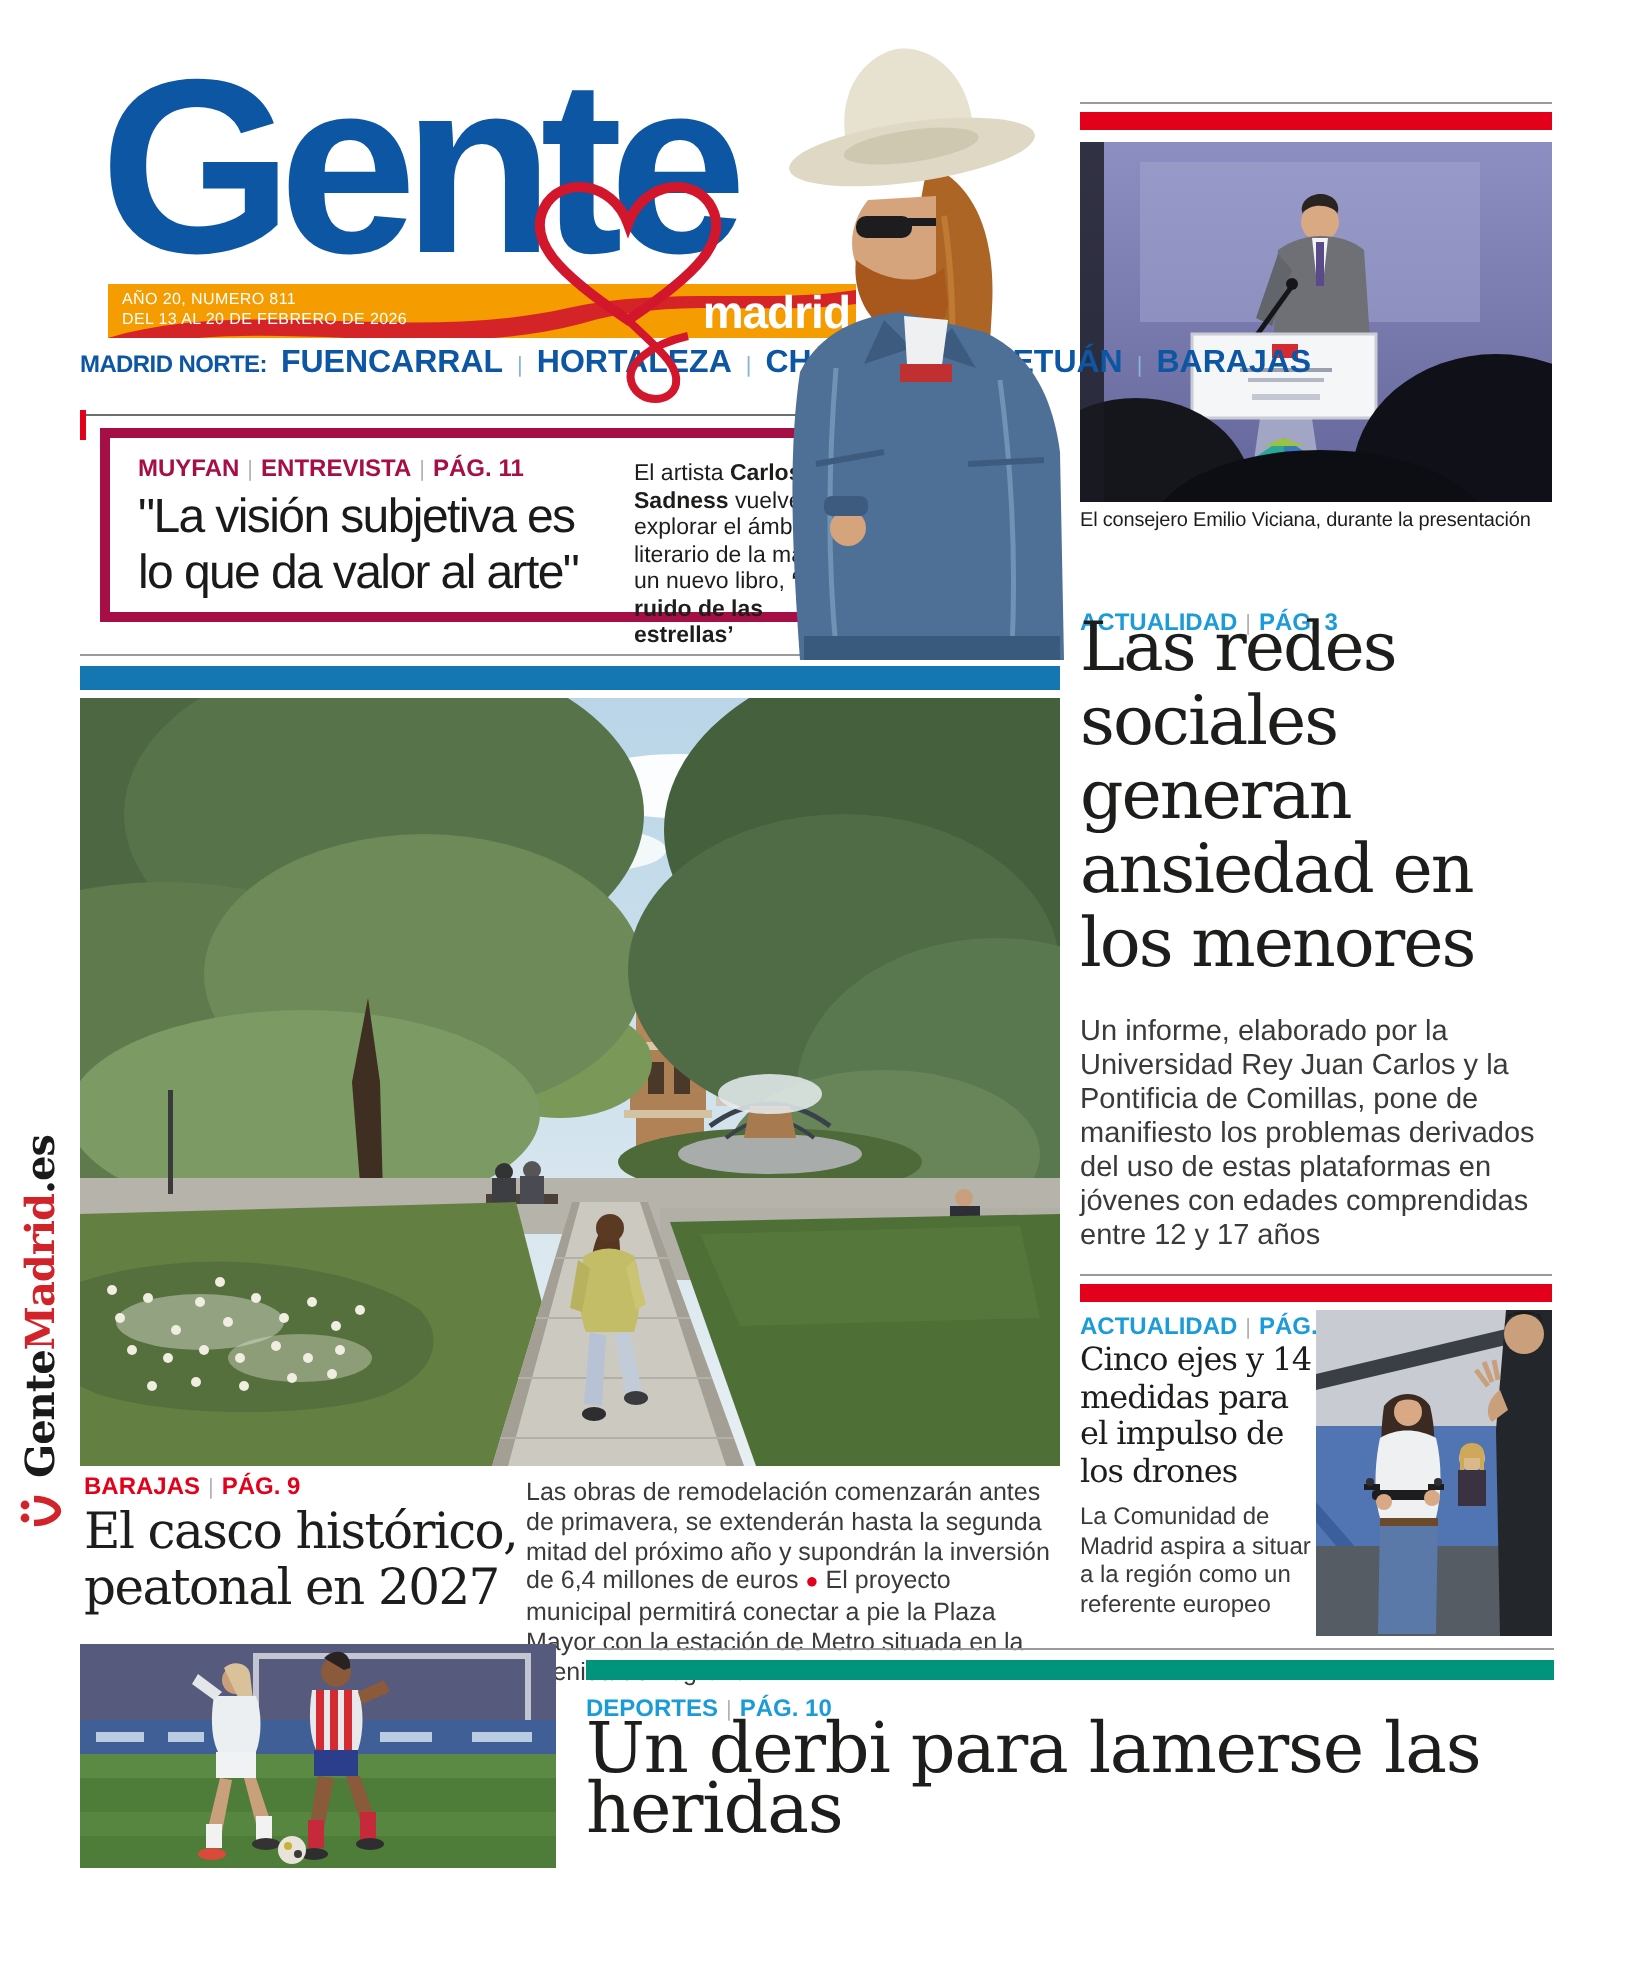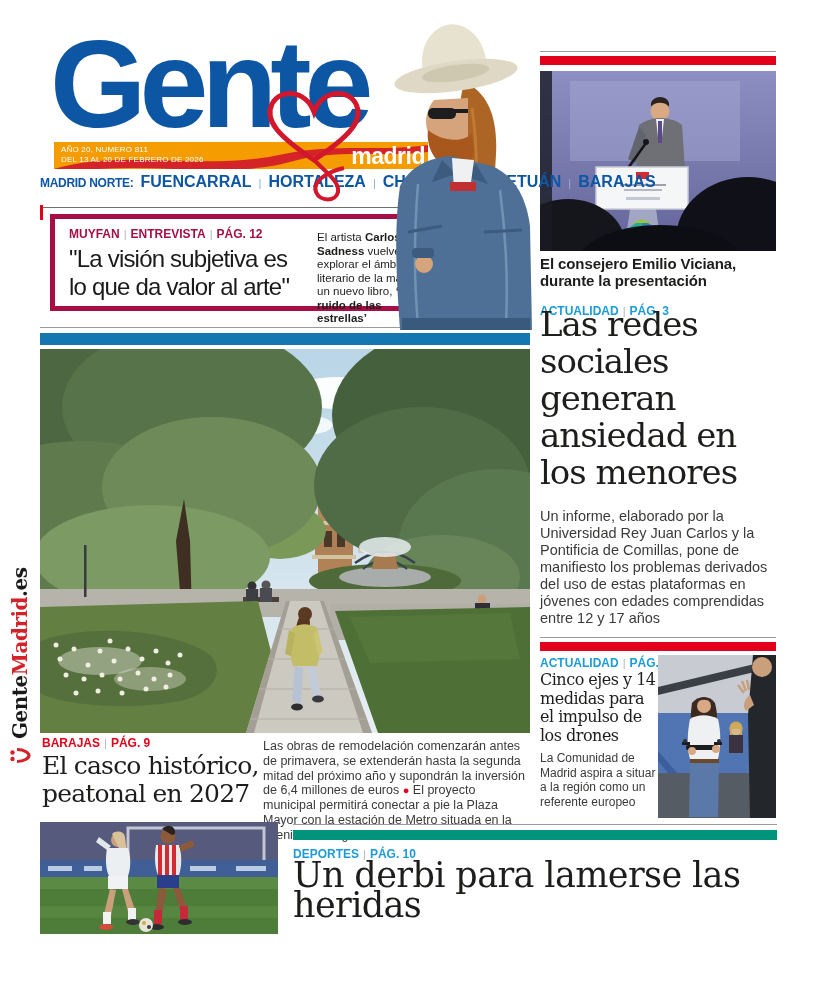--- a/index.html
+++ b/index.html
@@ -78,22 +78,22 @@
   .bar-teal{left:293px;top:830px;width:484px;height:10px;background:var(--c-teal)}
   .dep-kicker{left:293px;top:847px;color:var(--c-kblue)}
   .dep-head{position:absolute;left:293px;top:860px;width:486px;font-size:35px;
     line-height:30px;letter-spacing:-.6px}
   .dep-body{position:absolute;left:293px;top:899px;width:484px;font-size:13.5px;line-height:17px}
 
   
   .line-r1{left:540px;top:51px;width:236px;background:#9a9a9a}
   .bar-red1{left:540px;top:56px;width:236px;height:9px;background:var(--c-red)}
   .podium{position:absolute;left:540px;top:71px;width:236px;height:180px}
-  .podium-caption{position:absolute;left:540px;top:255px;width:236px;font-size:15px;
-    font-weight:700;letter-spacing:-.1px;color:var(--c-text)}
+  .podium-caption{position:absolute;left:540px;top:255px;width:236px;font-size:10px;
+    font-weight:400;letter-spacing:-.1px;color:var(--c-text)}
   .redes-kicker{left:540px;top:304px;color:var(--c-kblue)}
   .redes-head{position:absolute;left:540px;top:306px;width:238px;font-size:34px;
     line-height:37px;letter-spacing:-1px}
   .redes-body{position:absolute;left:540px;top:508px;width:236px;font-size:14.5px;line-height:17px}
   .line-r2{left:540px;top:637px;width:236px;background:#9a9a9a}
   .bar-red2{left:540px;top:642px;width:236px;height:9px;background:var(--c-red)}
   .drones-kicker{left:540px;top:656px;color:var(--c-kblue)}
   .drones-head{position:absolute;left:540px;top:671px;width:122px;font-size:16px;
     line-height:18.5px;letter-spacing:-.5px}
   .drones-body{position:absolute;left:540px;top:751px;width:122px;font-size:12px;line-height:14.5px}
@@ -167,21 +167,21 @@
     <circle cx="52" cy="240" r="9" fill="#d6a47c"></circle>
     <rect x="40" y="224" width="22" height="10" rx="4" fill="#3d5b7e"></rect>
 
     <rect x="30" y="294" width="128" height="12" fill="#3a5a7d"></rect>
   </svg>
 
   <div class="red-tick"></div>
   <div class="hairline line-top"></div>
   <div class="interview-box">
     <div class="kicker interview-kicker">
-      <span>MUYFAN</span><span class="pipe">|</span><span>ENTREVISTA</span><span class="pipe">|</span><span>PÁG. 12</span>
+      <span>MUYFAN</span><span class="pipe">|</span><span>ENTREVISTA</span><span class="pipe">|</span><span>PÁG. 11</span>
     </div>
     <div class="interview-head">"La visión subjetiva es lo que da valor al arte"</div>
     <div class="interview-body"><span>El artista </span><span class="b">Carlos Sadness</span><span> vuelve a explorar el ámbito literario de la mano de un nuevo libro, </span><span class="b">‘El ruido de las estrellas’</span></div>
   </div>
 
   <div class="hairline line-main"></div>
   <div class="colorbar bar-blue"></div>
   <svg class="park" viewBox="0 0 490 384" preserveAspectRatio="none">
     <defs>
       <linearGradient id="skyg" x1="0" y1="0" x2="0" y2="1">

